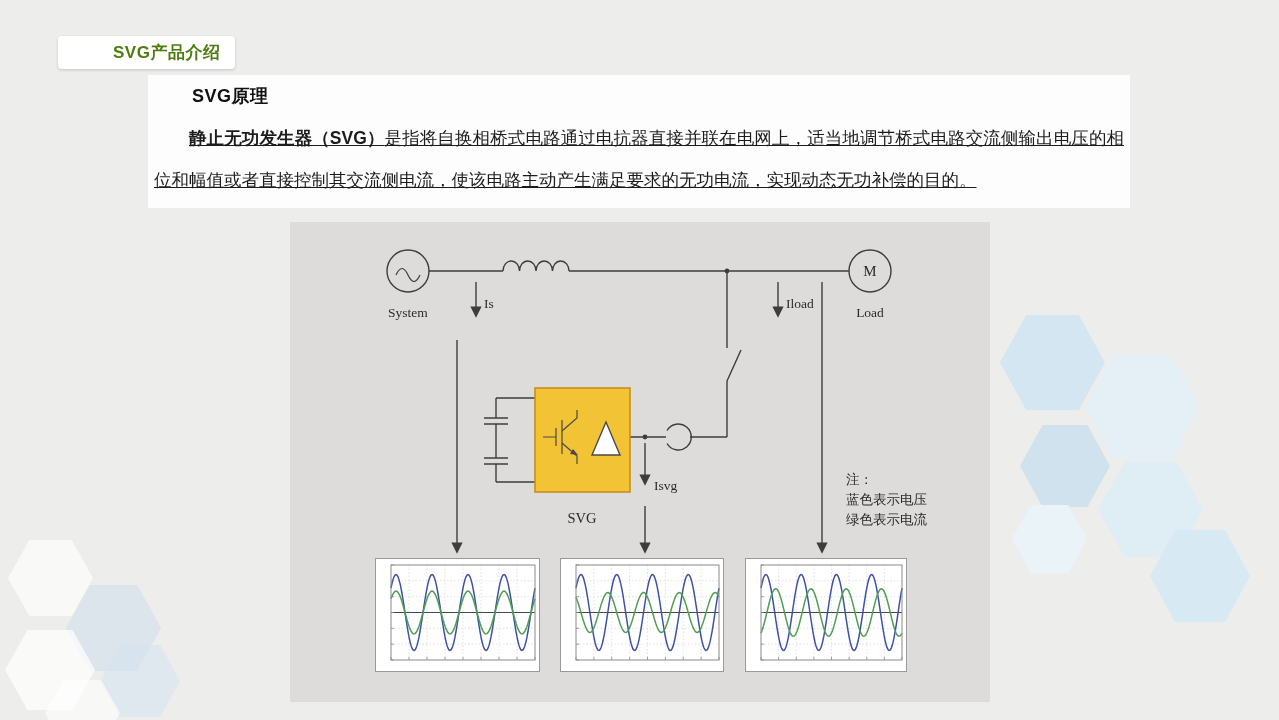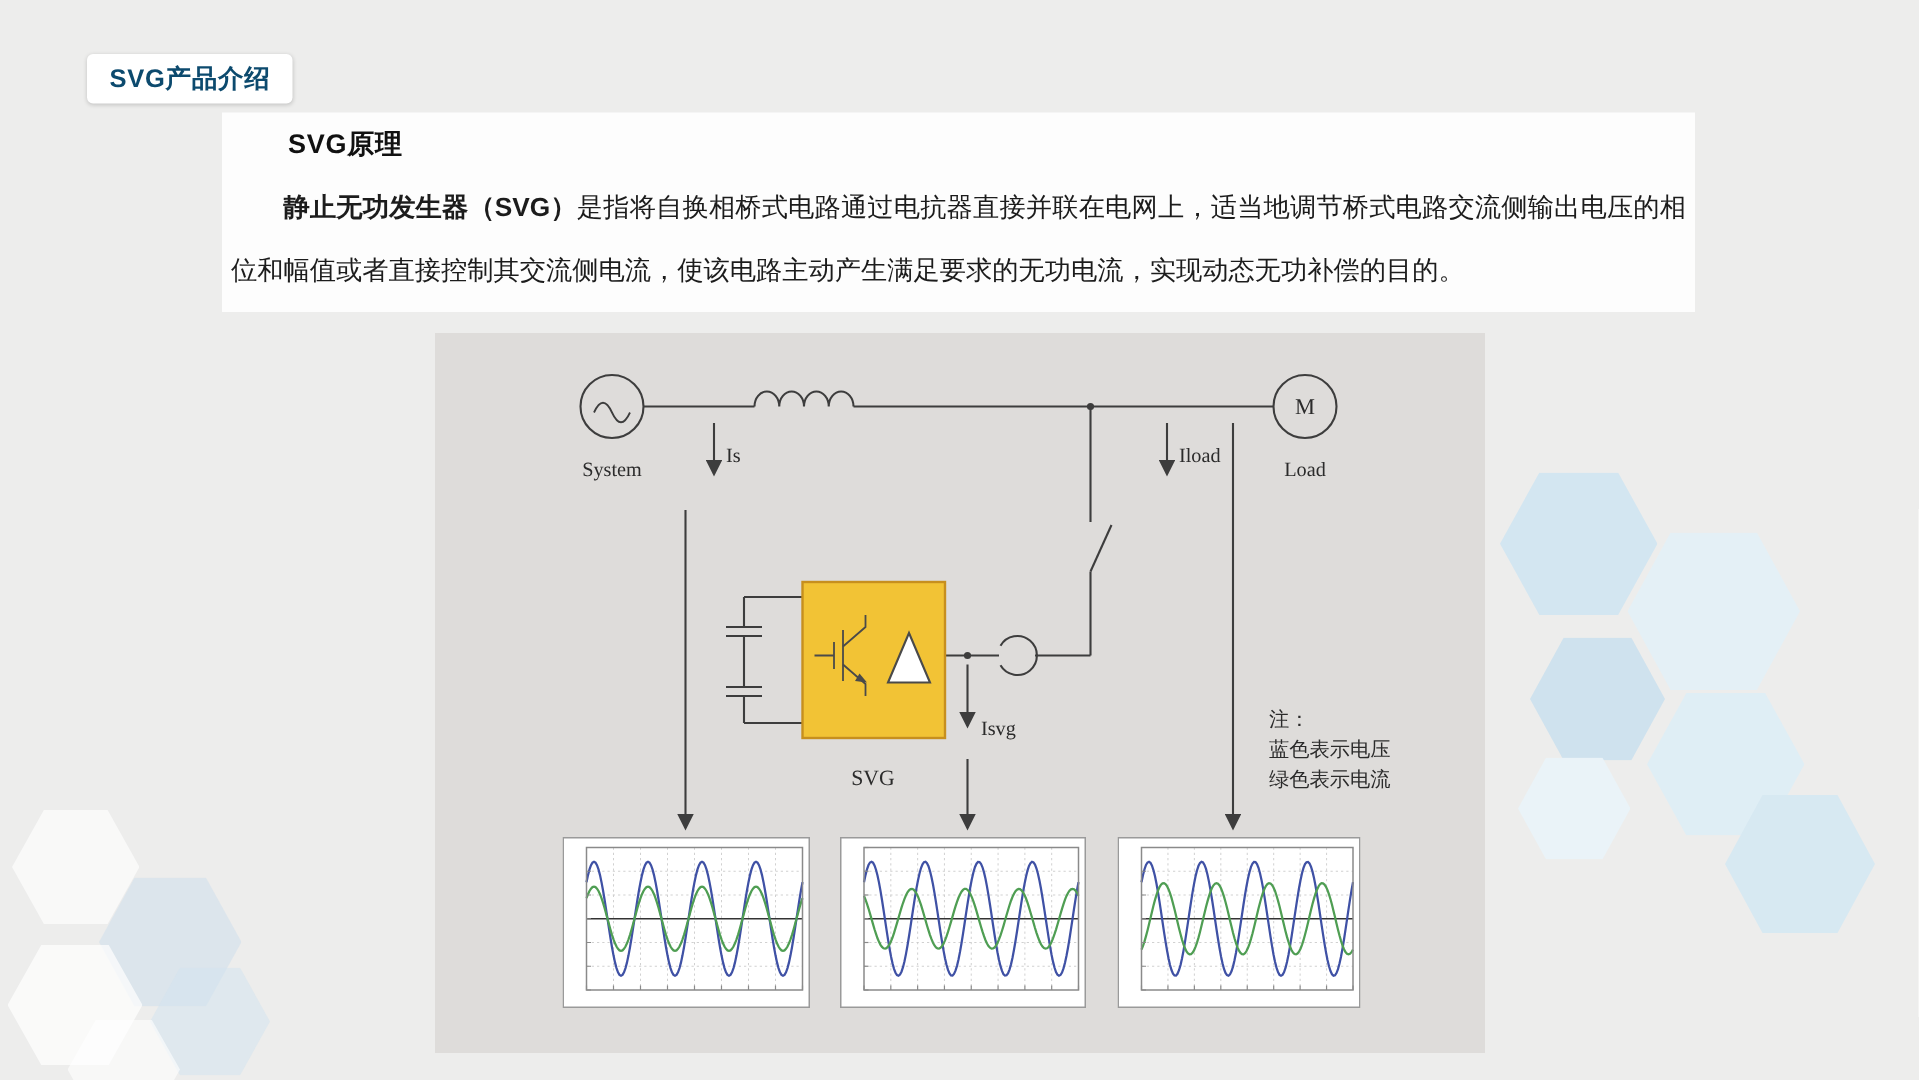--- a/index.html
+++ b/index.html
@@ -4,27 +4,27 @@
 <style>
   * { margin:0; padding:0; box-sizing:border-box; }
   html,body { width:1279px; height:720px; }
   body { font-family:"Liberation Sans", sans-serif; }
   .page { position:relative; width:1279px; height:720px; background:#ededec; overflow:hidden; }
 
   .hex { position:absolute; clip-path:polygon(25% 0,75% 0,100% 50%,75% 100%,25% 100%,0 50%); }
 
   .page-tag { position:absolute; left:58px; top:36px; z-index:3; background:#ffffff;
               border-radius:4px; padding:5px 15px; box-shadow:0 1px 3px rgba(0,0,0,.18); }
-  .page-tag span { color:#0c4a6e; font-weight:bold; font-size:17px; letter-spacing:.5px; }
+  .page-tag span { color:#4d7c0f; font-weight:bold; font-size:17px; letter-spacing:.5px;margin-left:40px; }
 
   .content-band { position:absolute; left:148px; top:75px; width:982px; height:133px; z-index:2;
                   background:#fdfdfd; padding:9px 6px 0 6px; }
   .title { font-size:18px; font-weight:bold; color:#111; margin-left:38px; letter-spacing:.5px; }
   .body  { margin-top:9px; font-size:17.5px; color:#1c1c1c; line-height:42px;
-           text-indent:2em; text-align:justify; }
+           text-indent:2em; text-align:justify;text-decoration:underline; }
   .body b { font-weight:700; }
 
   .panel { position:absolute; left:290px; top:222px; width:700px; height:480px; z-index:2;
            background:#dedcda; }
   .panel svg.circuit { display:block; }
 </style>
 </head>
 <body>
 
 <div class="page">

